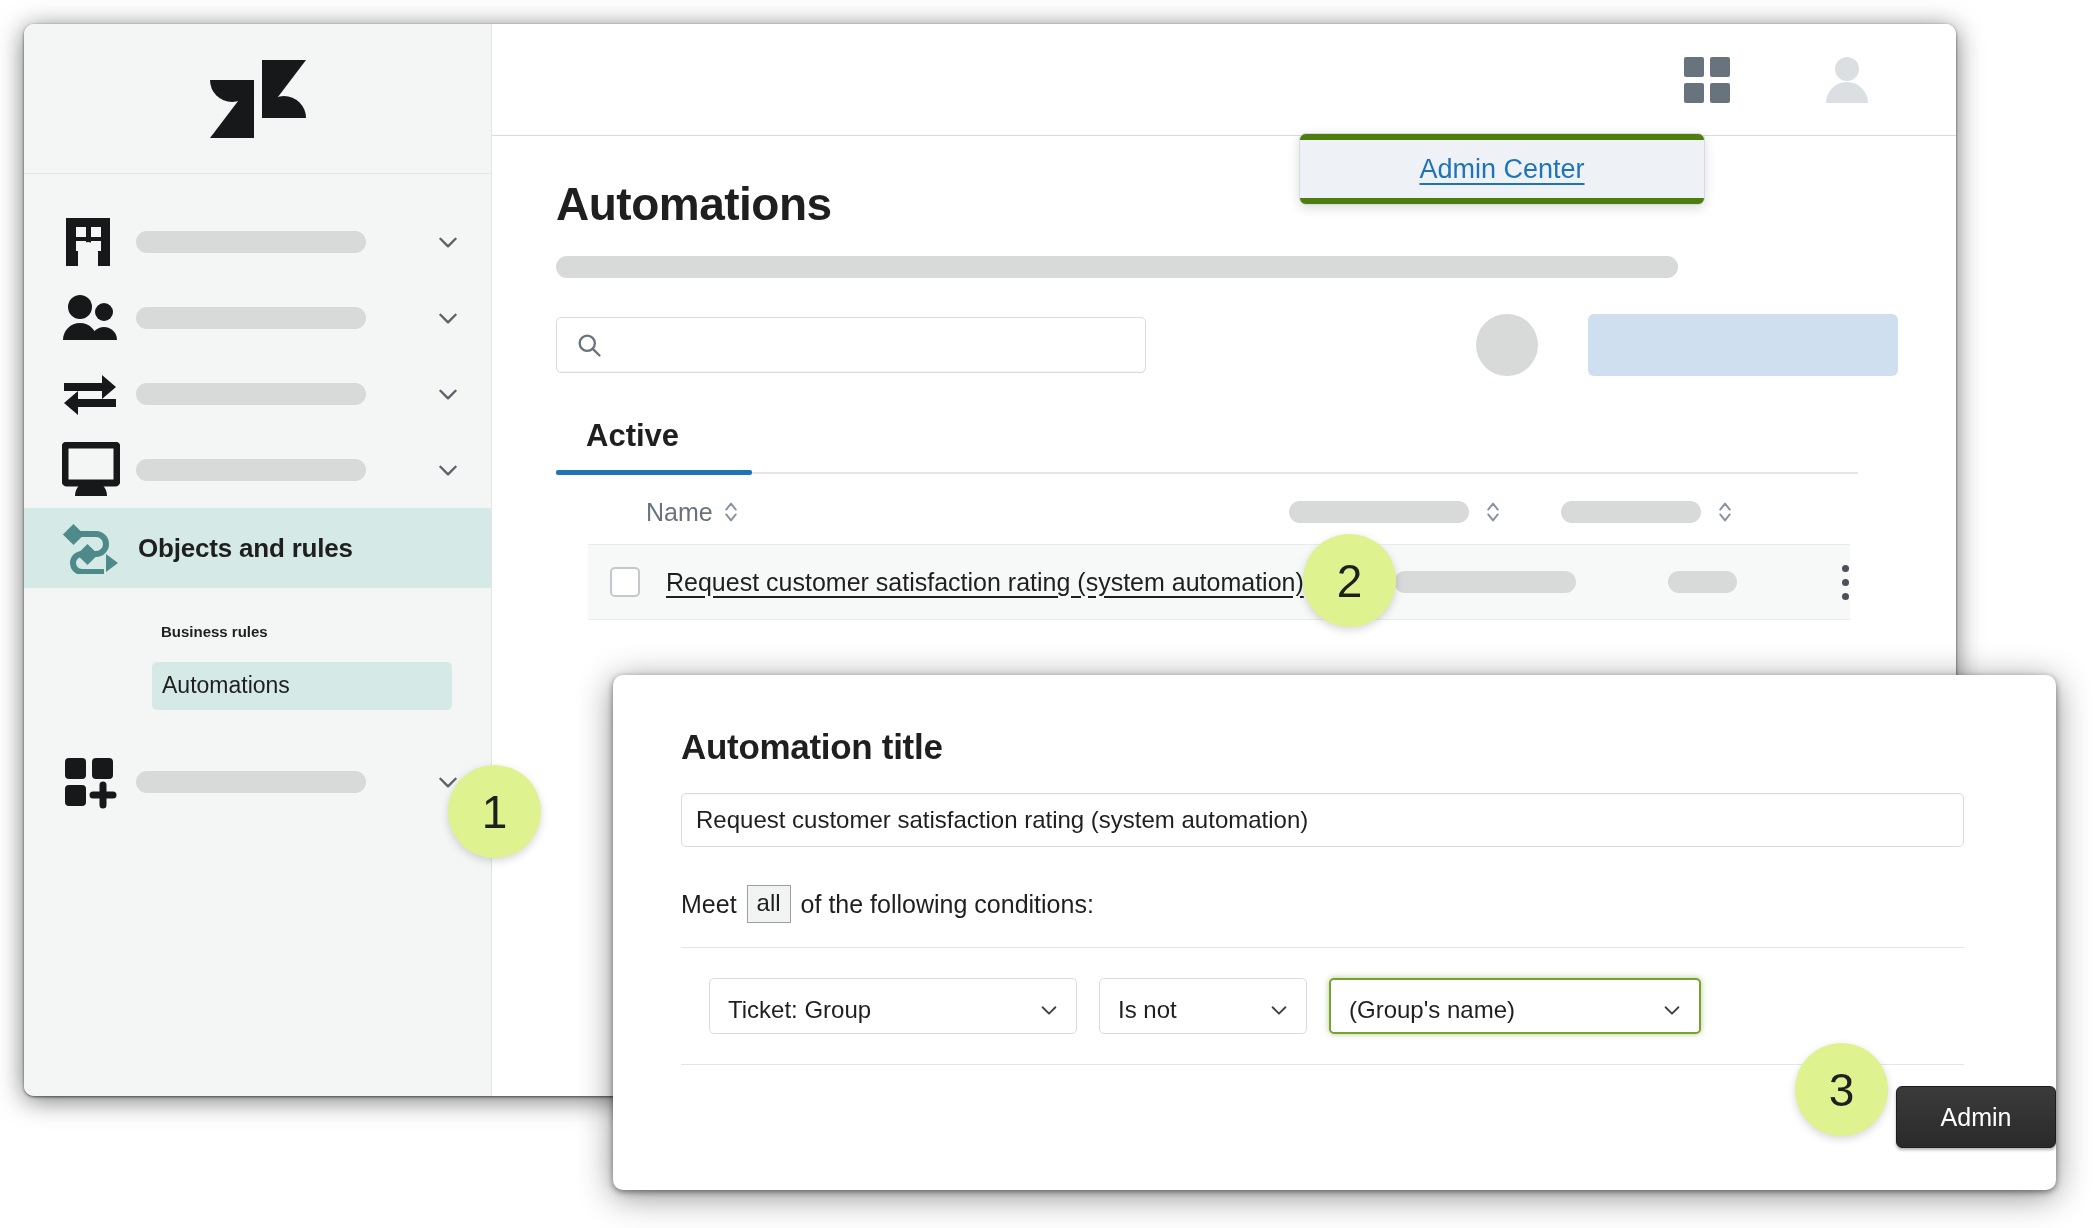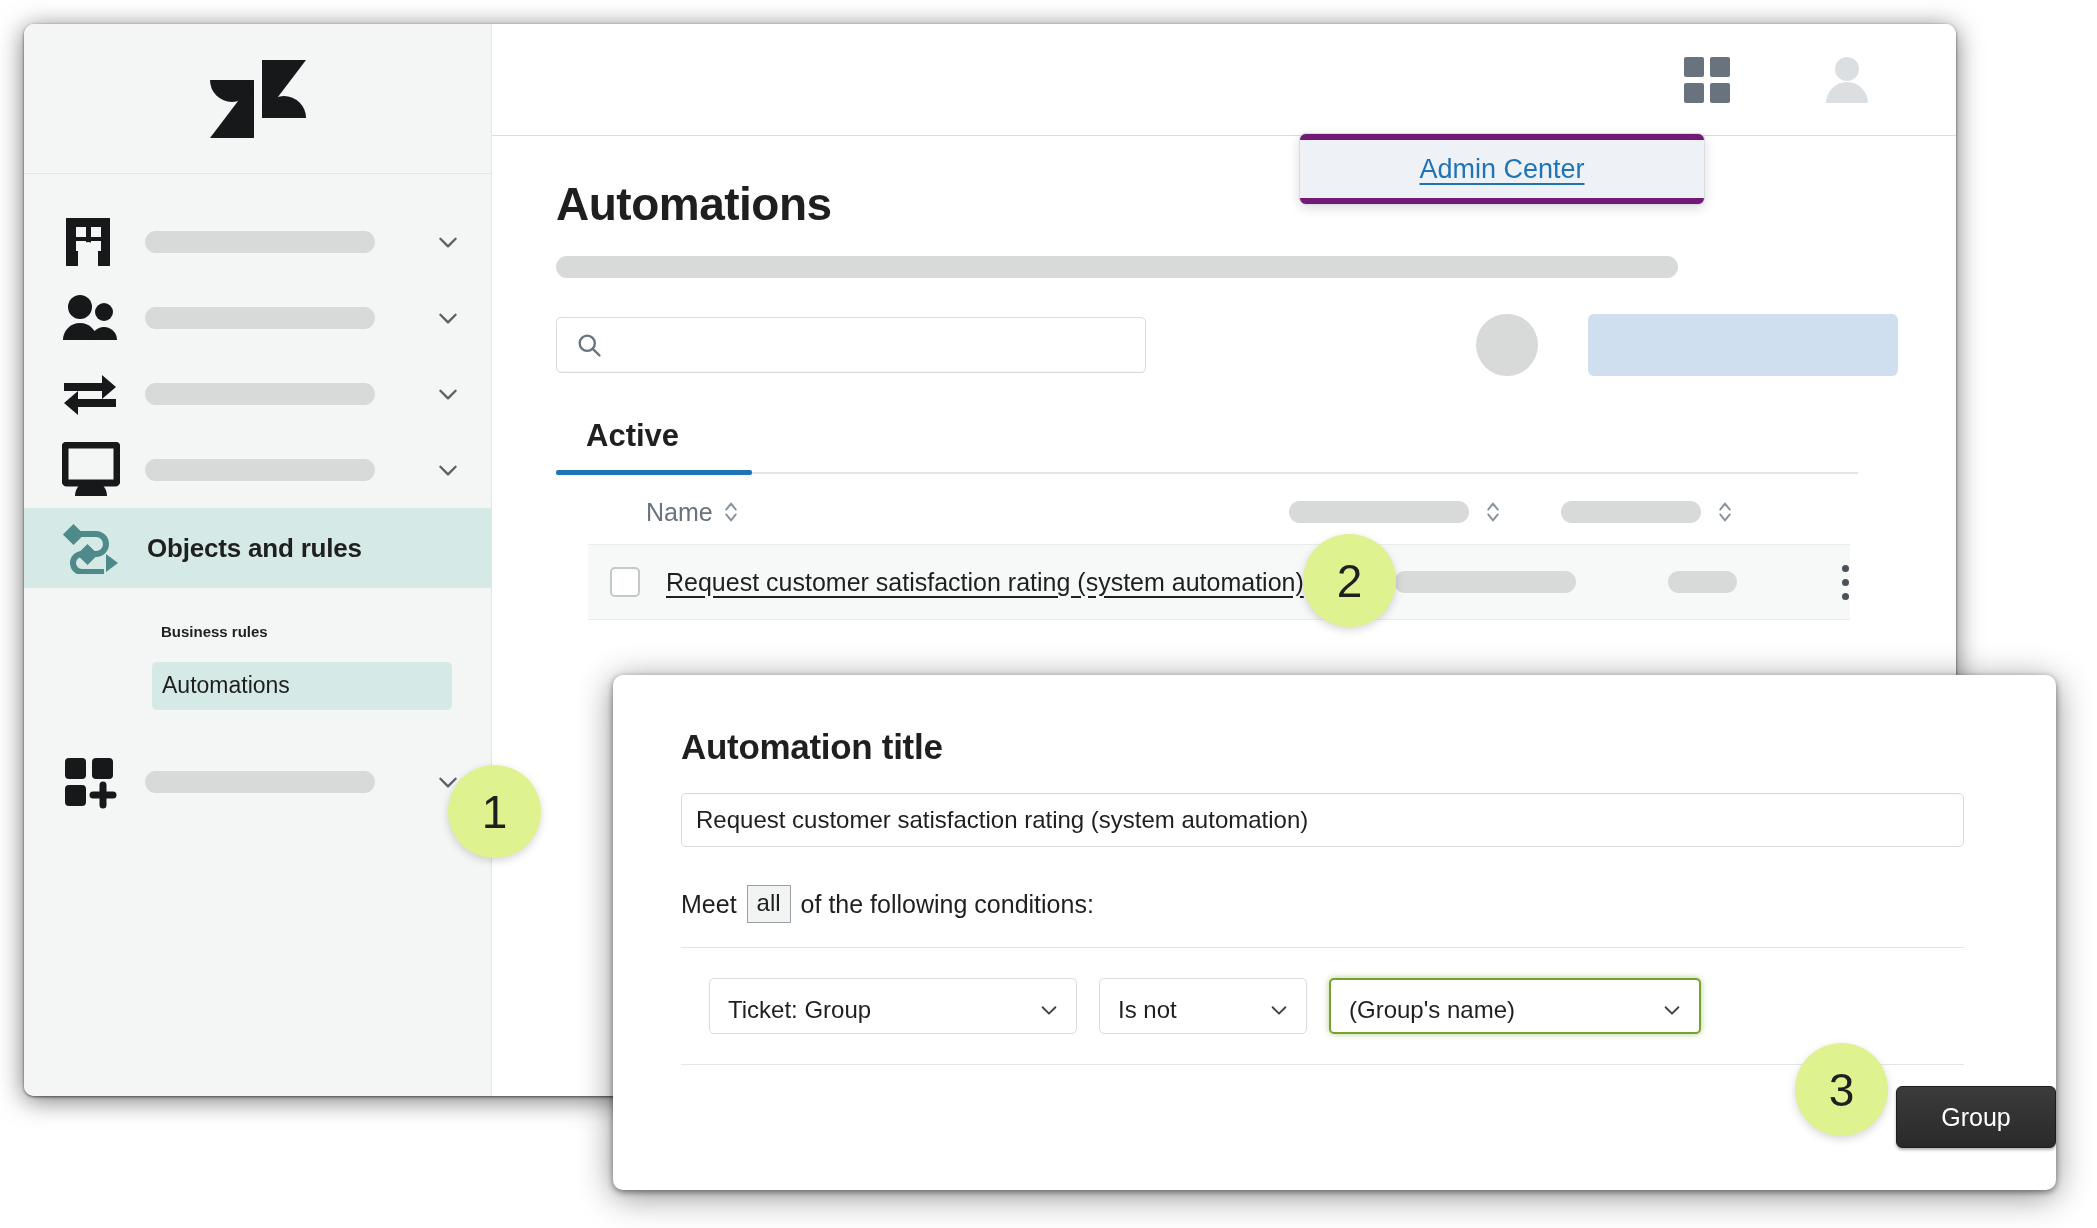--- a/index.html
+++ b/index.html
@@ -38,21 +38,21 @@
     border-bottom: 1px solid #e2e4e6;
     display: flex; align-items: center; justify-content: center;
   }
   .zd-logo { width: 96px; height: 78px; }
 
   .nav-list { padding-top: 30px; }
   .nav-row {
     display: flex; align-items: center;
     height: 76px;
     padding: 0 30px 0 38px;
-    gap: 11px;
+    gap: 2px;
   }
   .nav-icon { width: 62px; flex: 0 0 62px; display:flex; align-items:center; justify-content:flex-start; }
   .nav-bar-placeholder {
     height: 22px;
     width: 230px;
     background: #d8d9d9;
     border-radius: 11px;
     margin-left: 10px;
   }
   .nav-chev { margin-left: auto; width: 26px; height: 26px; color:#5d6268; }
@@ -204,21 +204,21 @@
     font-size: 25px; display:flex; align-items:center; justify-content:center;
     box-shadow: 0 2px 3px rgba(0,0,0,0.3);
     cursor: pointer;
   }
 
   
   .admin-pop {
     position: absolute;
     left: 1299px; top: 133px;
     width: 406px; height: 72px;
-    background: #701a75;
+    background: #4d7c0f;
     border: 1px solid #d8dcde;
     border-radius: 7px;
     box-shadow: 0 3px 12px rgba(0,0,0,0.14);
     display:flex; align-items:center; justify-content:center;
     z-index: 25;
   }
   .admin-pop-inner {
     background: #eef2f6; width: 100%; height: 58px;
     display:flex; align-items:center; justify-content:center;
   }
@@ -477,21 +477,21 @@
         <div class="sel sel-c">
           <span>(Group's name)</span>
           <svg class="chev" viewBox="0 0 24 24" fill="none" stroke="currentColor" stroke-width="2" stroke-linecap="round" stroke-linejoin="round">
               <polyline points="5 9 12 16 19 9"></polyline>
             </svg>
         </div>
       </div>
 
       <div class="cond-sep2"></div>
 
-      <div class="save-btn">Group</div>
+      <div class="save-btn">Admin</div>
     </div>
   </div>
 
   <div class="badge badge-1">1</div>
   <div class="badge badge-2">2</div>
   <div class="badge badge-3">3</div>
 
 </div>
 
 </body></html>

